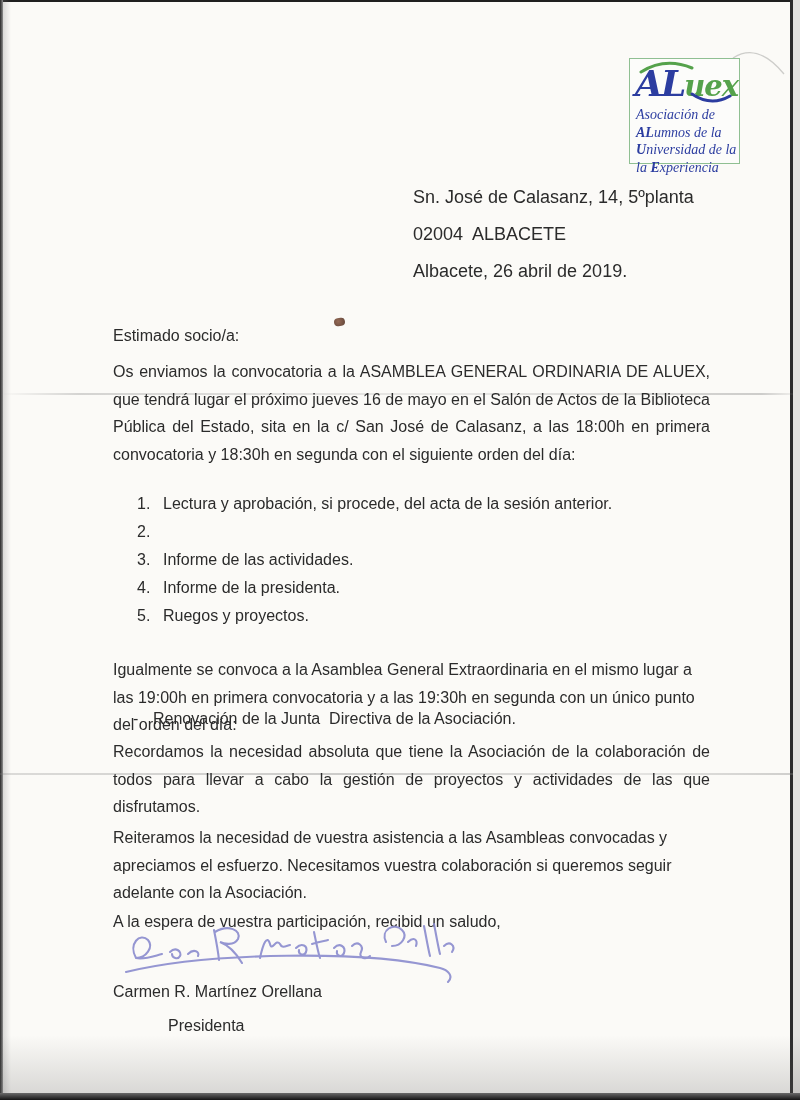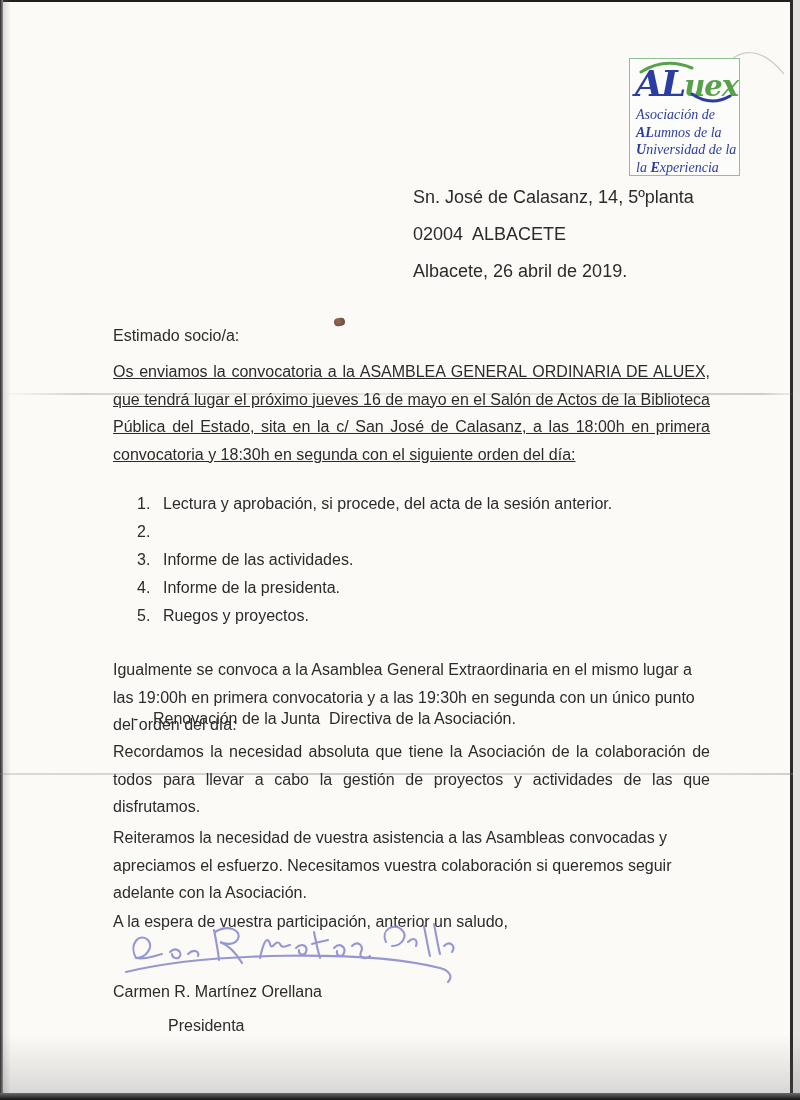--- a/index.html
+++ b/index.html
@@ -21,39 +21,39 @@
     background:linear-gradient(to bottom,rgba(0,0,0,0),rgba(95,95,95,.22));}
   .edge-bottom{position:absolute;left:0;right:0;bottom:0;height:7px;
     background:linear-gradient(to bottom,#6a6a6a,#141414);}
   .fold{position:absolute;left:0;width:793px;height:2px;}
   .fold-1{top:393px;background:linear-gradient(to right,rgba(130,130,130,0),rgba(130,130,130,.32) 10%,rgba(130,130,130,.15) 55%,rgba(130,130,130,.38) 96%,rgba(130,130,130,.1));}
   .fold-2{top:773px;background:linear-gradient(to right,rgba(125,125,125,.25),rgba(125,125,125,.38) 45%,rgba(125,125,125,.18) 80%,rgba(125,125,125,.35));}
   .speck{position:absolute;left:334px;top:318px;width:11px;height:8px;border-radius:4px;
     background:radial-gradient(circle at 40% 40%,#8a5a44,#4e2f22);transform:rotate(-8deg);opacity:.9;}
   .curl-artifact{position:absolute;left:690px;top:38px;}
   
-  .logo-box{position:absolute;left:629px;top:58px;width:111px;height:118px;
+  .logo-box{position:absolute;left:629px;top:58px;width:111px;height:106px;
     border:1px solid #8fbf92;box-sizing:border-box;background:rgba(255,255,255,.4);}
   .brand{position:relative;height:42px;margin:3px 0 0 5px;white-space:nowrap;
     font-family:"DejaVu Serif",serif;font-style:italic;font-weight:bold;line-height:42px;}
   .brand-al{font-size:36px;color:#2c3da0;letter-spacing:-2px;}
   .brand-uex{font-size:29px;color:#55a24b;letter-spacing:-1px;}
   .brand-arc{position:absolute;left:2px;top:-4px;}
   .brand-smile{position:absolute;right:6px;bottom:-2px;}
   .tagline{margin:2px 0 0 6px;font-style:italic;font-size:14px;line-height:17.5px;
     color:#2c3da0;white-space:nowrap;font-family:Liberation Serif, serif;}
   .tagline b{font-weight:bold;}
   
   .address{position:absolute;left:413px;top:186px;font-size:18px;}
   .addr-line{line-height:23px;margin-bottom:14px;white-space:pre-wrap;}
   
   .body-block{position:absolute;left:113px;width:597px;font-size:16px;line-height:27.5px;}
   .justified{text-align:justify;}
   .salutation{top:322px;}
-  .para1{top:358px;text-decoration:underline;}
+  .para1{top:358px;}
   .agenda{top:490px;}
   .agenda-row{display:flex;line-height:28px;margin-left:24px;}
   .agenda-num{width:26px;flex:0 0 26px;}
   .para2{top:656px;}
   .bullet-row{top:705px;display:flex;line-height:28px;}
   .bullet-dash{margin-left:20px;width:20px;flex:0 0 20px;}
   .bullet-text{white-space:pre-wrap;}
   .para3{top:738px;}
   .para4{top:824px;}
   .closing{top:908px;}
@@ -132,21 +132,21 @@
 
 <div class="body-block bullet-row">
   <span class="bullet-dash">-</span>
   <span class="bullet-text">Renovación de la Junta  Directiva de la Asociación.</span>
 </div>
 
 <div class="body-block para3 justified">Recordamos la necesidad absoluta que tiene la Asociación de la colaboración de todos para llevar a cabo la gestión de proyectos y actividades de las que disfrutamos.</div>
 
 <div class="body-block para4">Reiteramos la necesidad de vuestra asistencia a las Asambleas convocadas y apreciamos el esfuerzo. Necesitamos vuestra colaboración si queremos seguir adelante con la Asociación.</div>
 
-<div class="body-block closing">A la espera de vuestra participación, anterior un saludo,</div>
+<div class="body-block closing">A la espera de vuestra participación, recibid un saludo,</div>
 
 <svg class="signature" width="340" height="70" viewBox="0 0 340 70">
   <g stroke="#8b8cce" stroke-width="2.1" fill="none" stroke-linecap="round" opacity="0.9">
     <path d="M18,36 C10,22 22,10 30,18 C36,25 28,36 18,36 C26,38 36,34 44,32"></path>
     <path d="M52,30 C58,24 64,30 62,34 C60,38 54,36 54,32 M70,32 C76,26 82,30 80,34"></path>
     <path d="M96,8 C98,18 100,28 101,38 M97,10 C110,2 124,8 120,17 C116,24 106,22 102,20 C110,23 118,31 124,41"></path>
     <path d="M142,36 C145,22 149,12 152,22 C154,30 158,16 162,22 C164,27 168,24 172,23"></path>
     <path d="M178,26 C184,20 190,24 188,30 C186,35 180,32 181,28 M196,10 C198,20 200,30 202,36 M194,22 C200,20 206,19 210,18"></path>
     <path d="M216,26 C222,20 228,25 226,31 C224,36 218,34 219,29 M234,24 C240,18 246,24 243,30 C240,36 248,38 252,34"></path>
     <path d="M268,20 C262,8 276,0 284,8 C290,14 284,24 274,24"></path>

